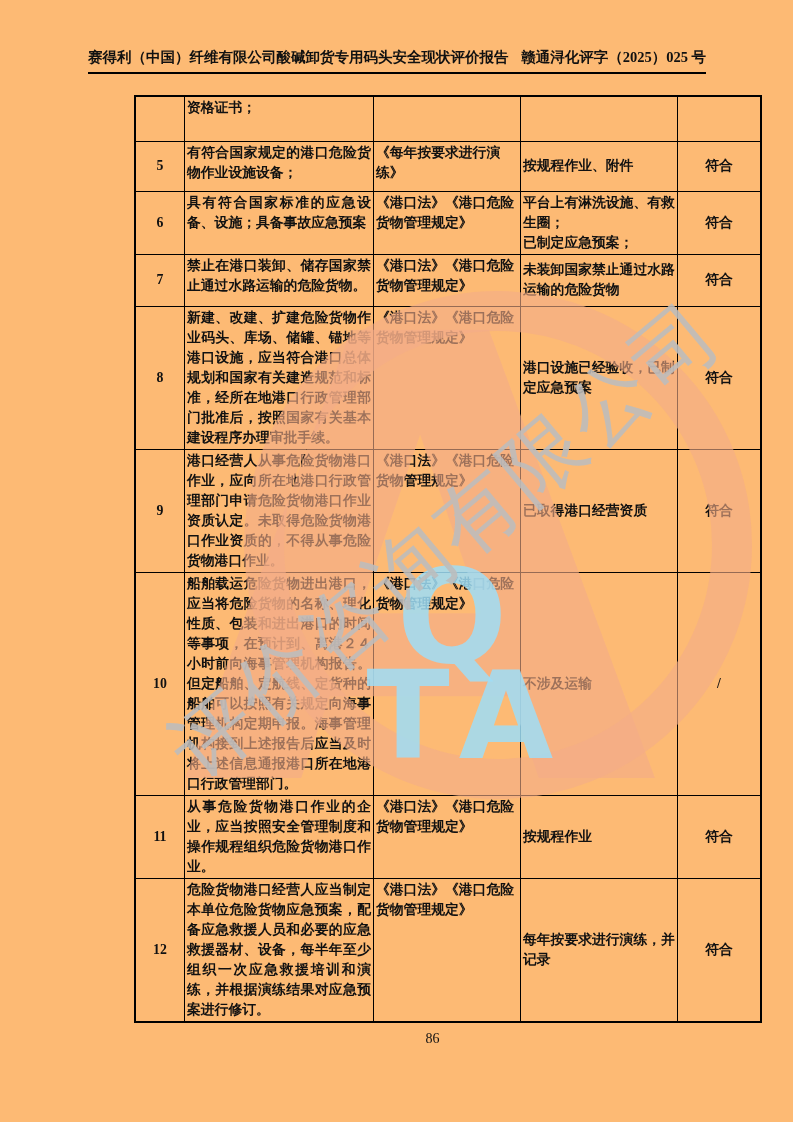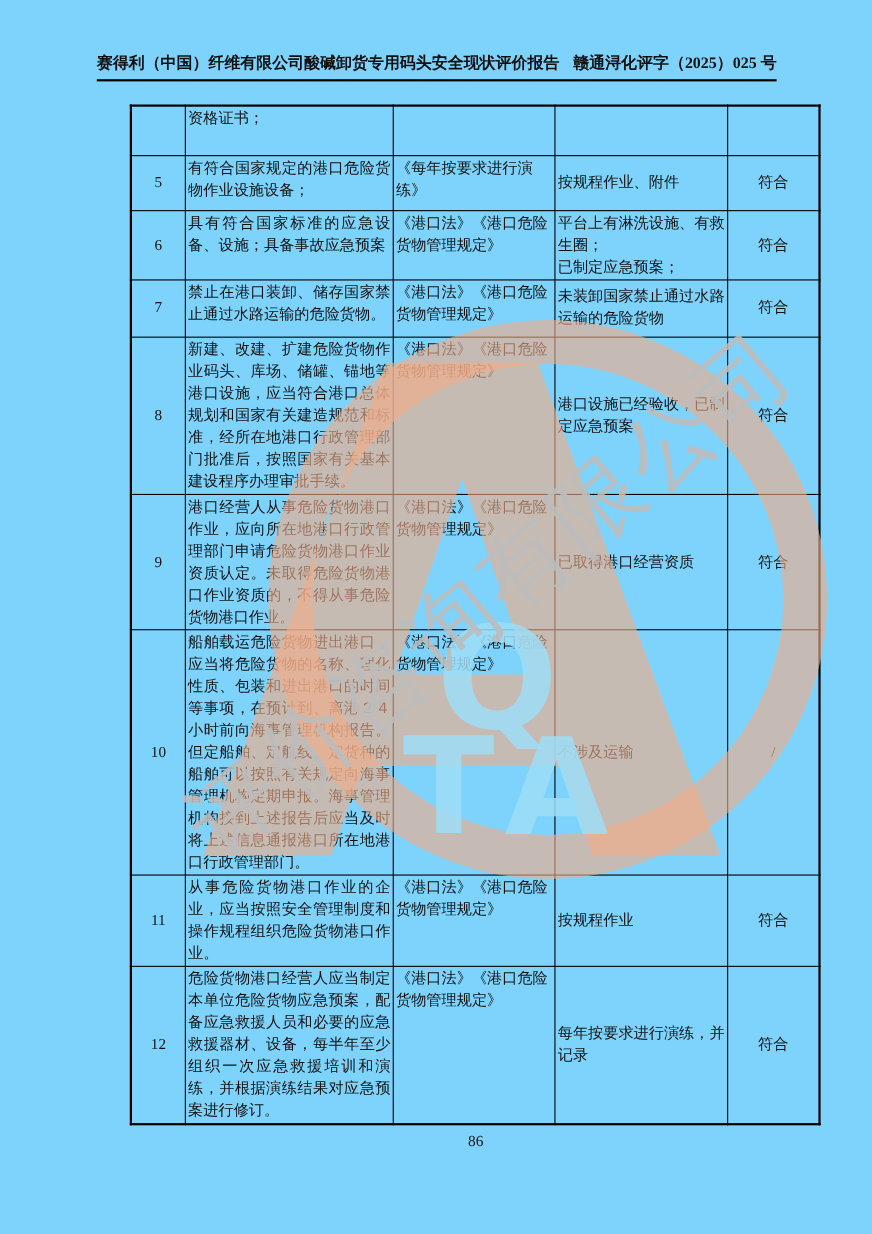--- a/index.html
+++ b/index.html
@@ -1,35 +1,35 @@
 <!DOCTYPE html>
 <html><head>
 <meta charset="utf-8">
 <style>
   html,body{margin:0;padding:0;background:#ffffff;}
   .page{
     position:relative;
     width:793px;height:1122px;
-    background:#7dd3fc;
+    background:#fdba74;
     overflow:hidden;
     font-family:"Liberation Serif","DejaVu Serif",serif;
     color:#111;
   }
   
   .doc-header{
     position:absolute;left:88px;top:48px;width:618px;
     display:flex;justify-content:space-between;align-items:flex-end;
     font-size:14.5px;font-weight:bold;letter-spacing:0;
     padding-bottom:5px;border-bottom:2.5px solid #000;
     z-index:2;
   }
   .doc-header .hdr-left{white-space:nowrap;}
   .doc-header .hdr-right{white-space:nowrap;font-family:Liberation Serif, serif;}
   
-  .tbl-wrap{position:absolute;left:118px;top:95px;z-index:2;}
+  .tbl-wrap{position:absolute;left:134px;top:95px;z-index:2;font-weight:bold;}
   table.report{
     border-collapse:collapse;table-layout:fixed;
     width:600px;background:transparent;
     border:2px solid #000;
   }
   table.report td{
     border:1px solid #000;
     font-size:13.8px;line-height:20px;
     padding:1px 2px;
     overflow:hidden;

